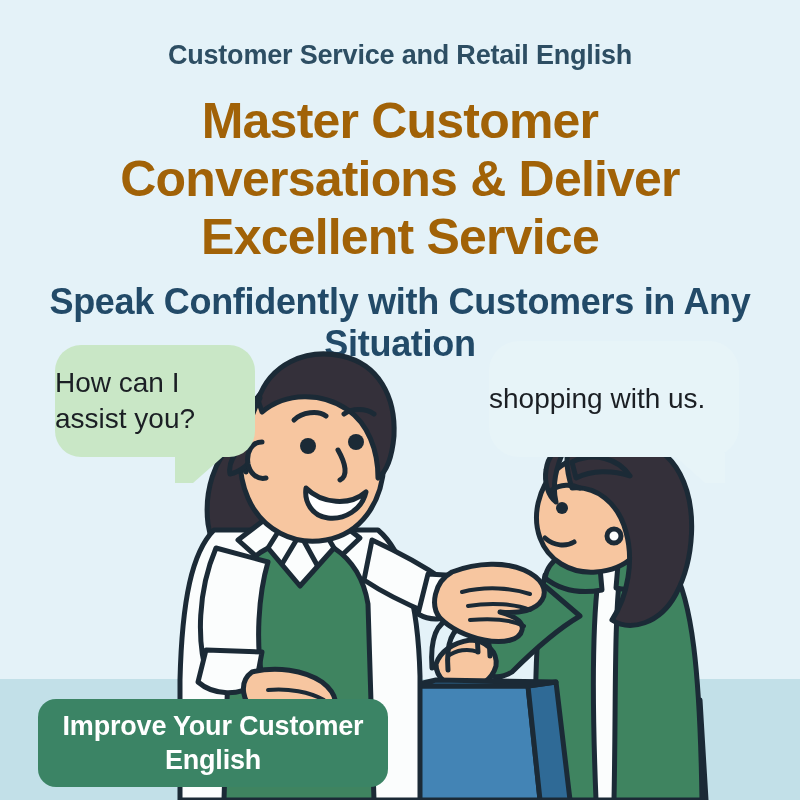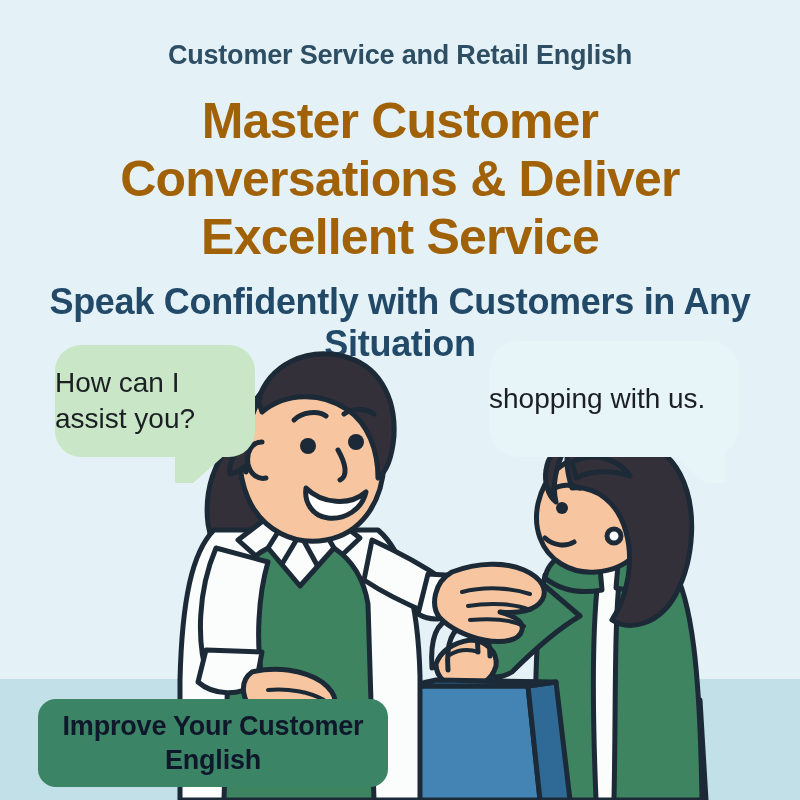--- a/index.html
+++ b/index.html
@@ -122,21 +122,21 @@
     left: 38px; top: 699px;
     width: 350px; height: 88px;
     background: #3b8465;
     border-radius: 18px;
     box-sizing: border-box;
     display: flex;
     align-items: center;
     justify-content: center;
     text-align: center;
     z-index: 8;
-    color: #0f172a;
+    color: #ffffff;
     font-size: 27px;
     line-height: 34px;
     font-weight: bold;
     letter-spacing: -0.2px;
     padding: 0 18px;
   }
 </style>
 </head>
 <body>
 

